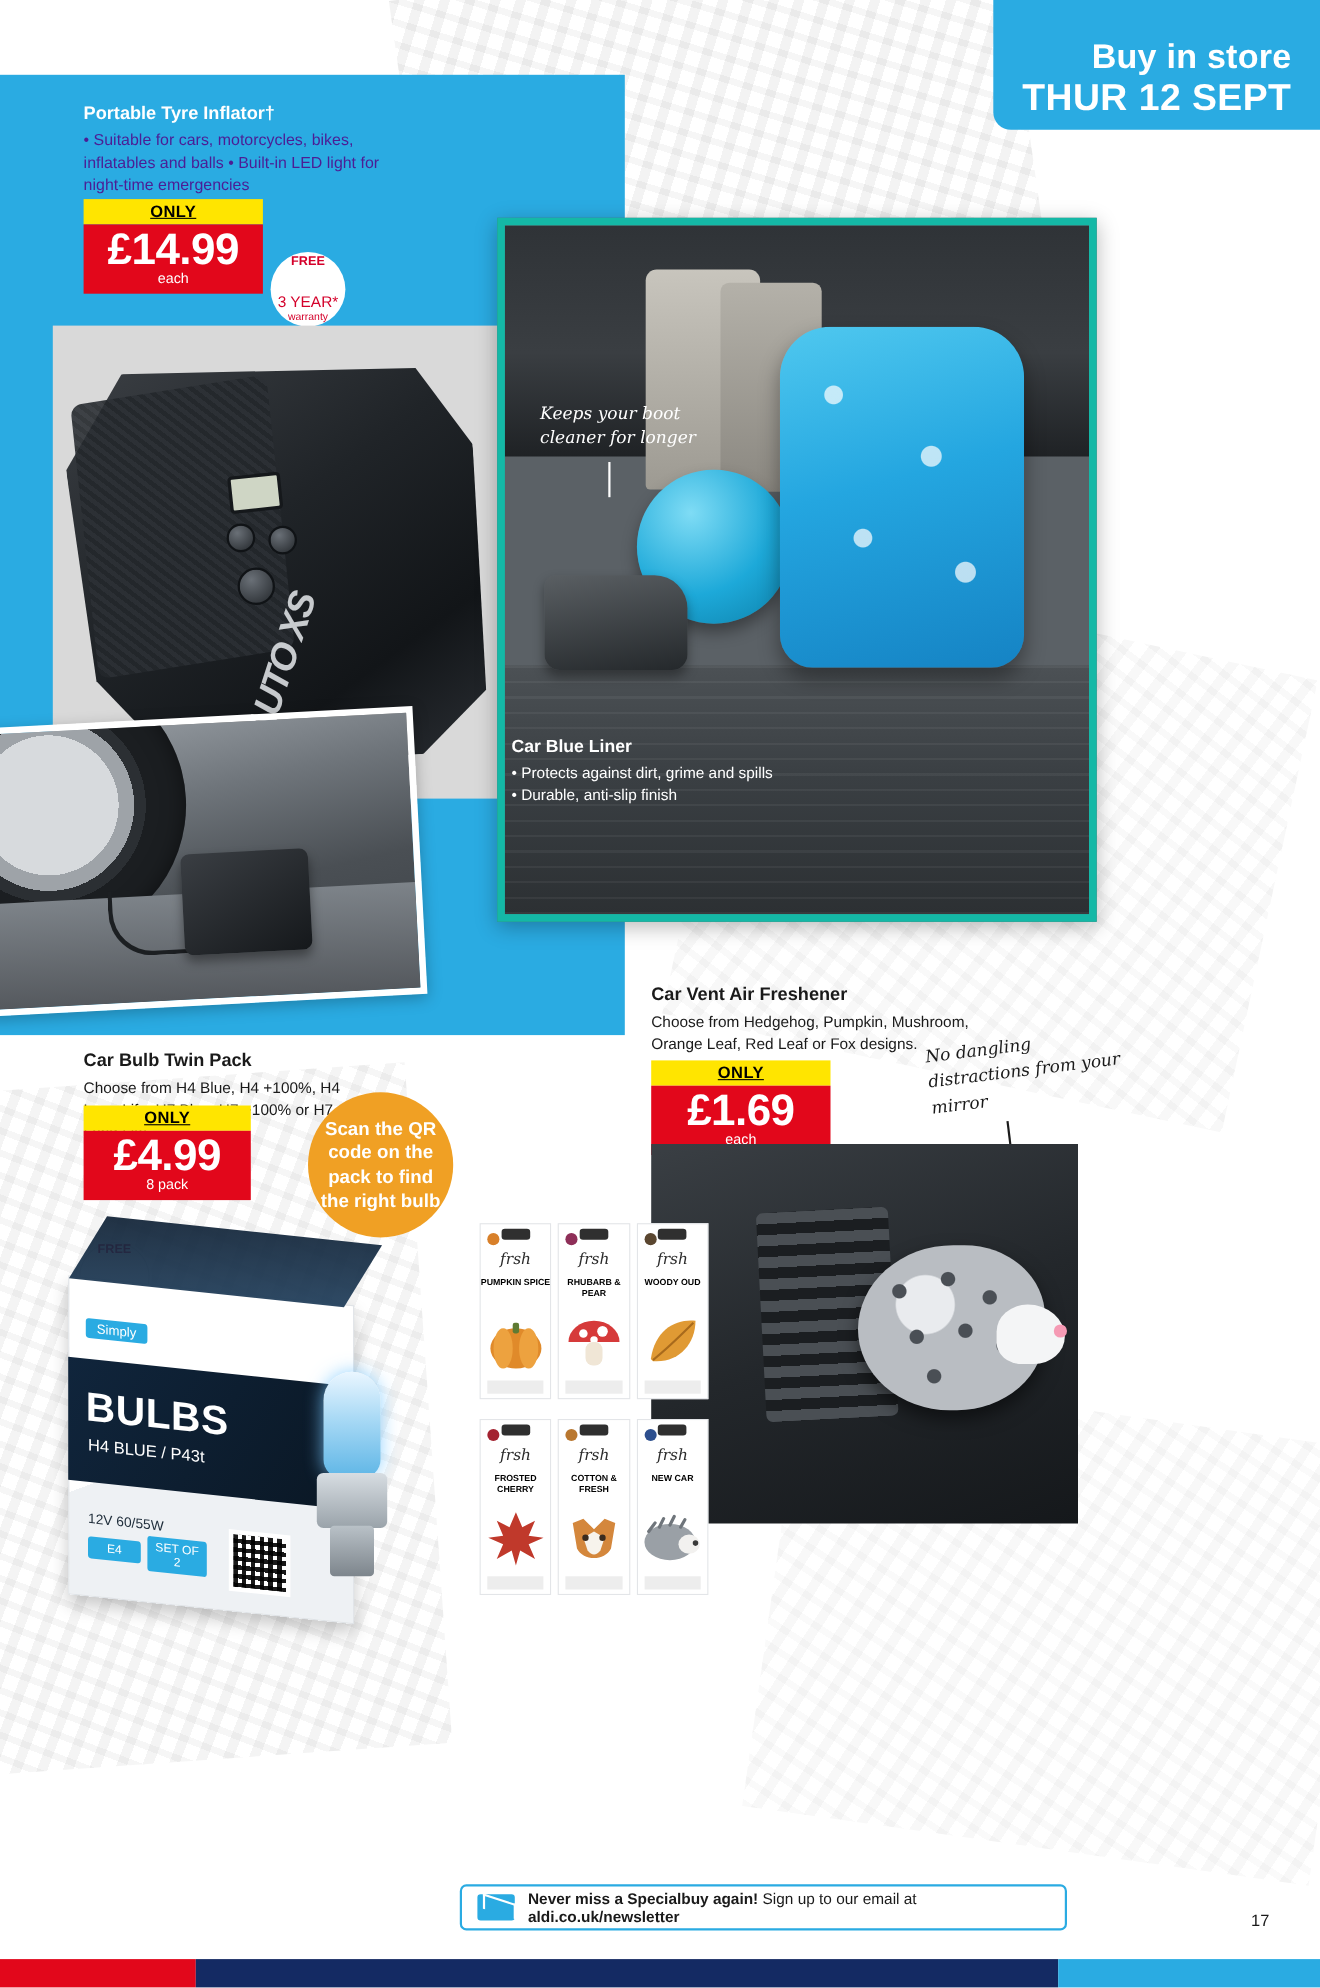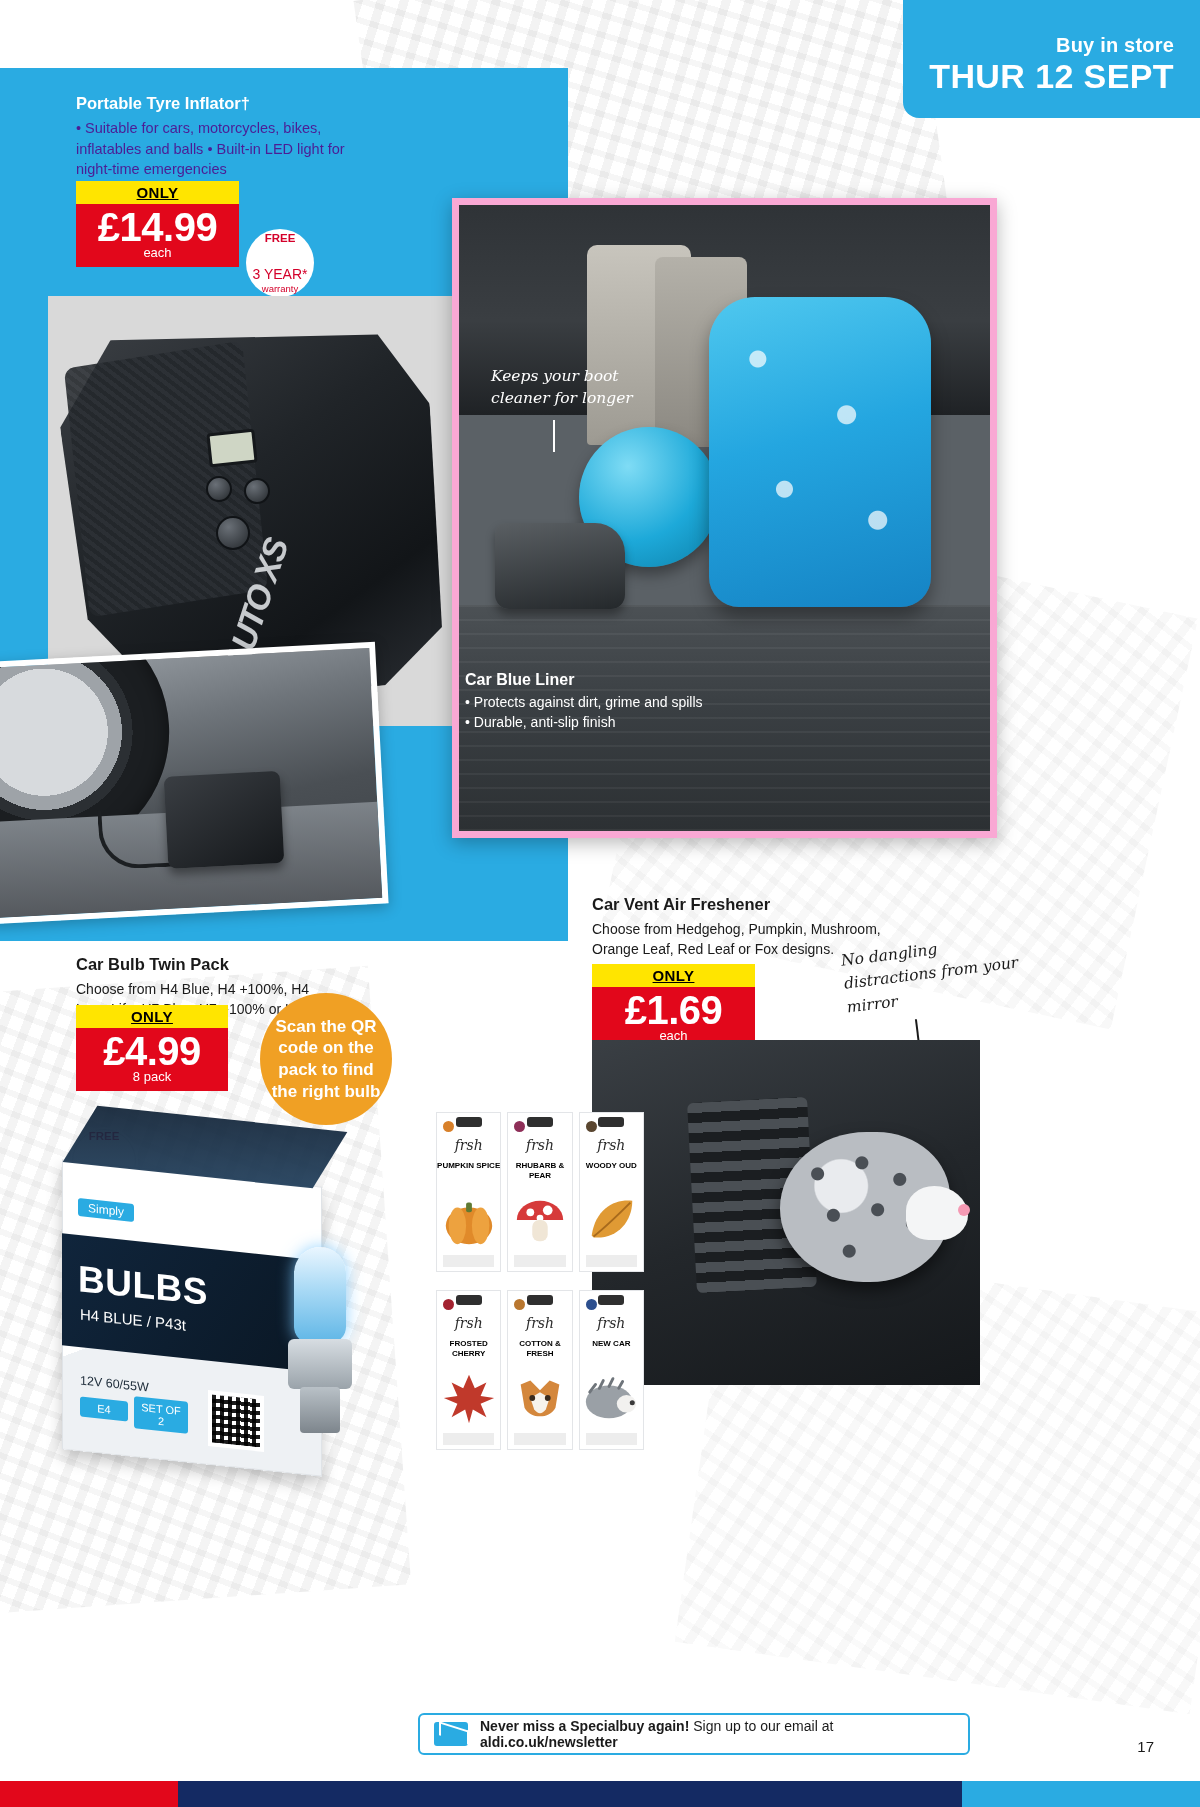--- a/index.html
+++ b/index.html
@@ -32,21 +32,21 @@
   
   .buy-banner {
     position: absolute; top: 0; right: 0;
     width: 297px; height: 118px;
     background: #2aabe2;
     border-bottom-left-radius: 16px;
     color: #fff;
     text-align: right;
     padding: 34px 26px 0 0;
   }
-  .buy-banner .bb-line1 { font-size: 20px; font-weight: bold; letter-spacing: .2px; }
+  .buy-banner .bb-line1 { font-size: 31px; font-weight: bold; letter-spacing: .2px; }
   .buy-banner .bb-line2 { font-size: 34px; font-weight: bold; line-height: 1.12; letter-spacing: .4px; }
 
   
   .blue-panel {
     position: absolute; top: 68px; left: 0;
     width: 568px; height: 873px;
     background: #2aabe2;
   }
   .blue-panel h2 {
     position: absolute; top: 26px; left: 76px;
@@ -158,21 +158,21 @@
   }
   .mini-hose {
     position: absolute; top: 148px; left: 108px; width: 80px; height: 60px;
     border-bottom: 4px solid #1c1f22; border-left: 4px solid #1c1f22;
     border-bottom-left-radius: 40px;
   }
 
   
   .boot-photo {
     top: 198px; left: 452px; width: 545px; height: 640px;
-    border: 7px solid #f9a8d4;
+    border: 7px solid #14b8a6;
     box-shadow: 0 5px 18px rgba(0,0,0,.28);
     background: #5b6166;
   }
   .boot-seats {
     position: absolute; top: 0; left: 0; right: 0; height: 210px;
     background: linear-gradient(180deg, #2f3337 0%, #3a3e42 55%, #1f2225 100%);
   }
   .boot-seat-grey {
     position: absolute; top: 40px; left: 128px; width: 104px; height: 200px;
     background: linear-gradient(180deg, #c8c5bd, #9d9a92);
@@ -228,21 +228,21 @@
   }
   .boot-caption h3 { font-size: 16px; font-weight: bold; margin-bottom: 4px; }
   .boot-caption .bullets { font-size: 14px; line-height: 1.4; }
 
   
   .bulb-block { position: absolute; top: 955px; left: 76px; width: 260px; }
   .bulb-block h2 { font-size: 16.5px; font-weight: bold; color: #1a1a1a; }
   .bulb-block p { font-size: 14px; line-height: 1.42; color: #1a1a1a; margin-top: 6px; }
 
   .qr-circle {
-    position: absolute; top: 993px; left: 260px;
+    position: absolute; top: 993px; left: 280px;
     width: 132px; height: 132px; border-radius: 50%;
     background: #f0a024; color: #ffffff;
     display: flex; align-items: center; justify-content: center;
     text-align: center; font-size: 17px; font-weight: bold; line-height: 1.28;
     padding: 8px;
   }
 
   .bulb-photo {
     position: absolute; top: 1155px; left: 62px; width: 380px; height: 330px;
   }

